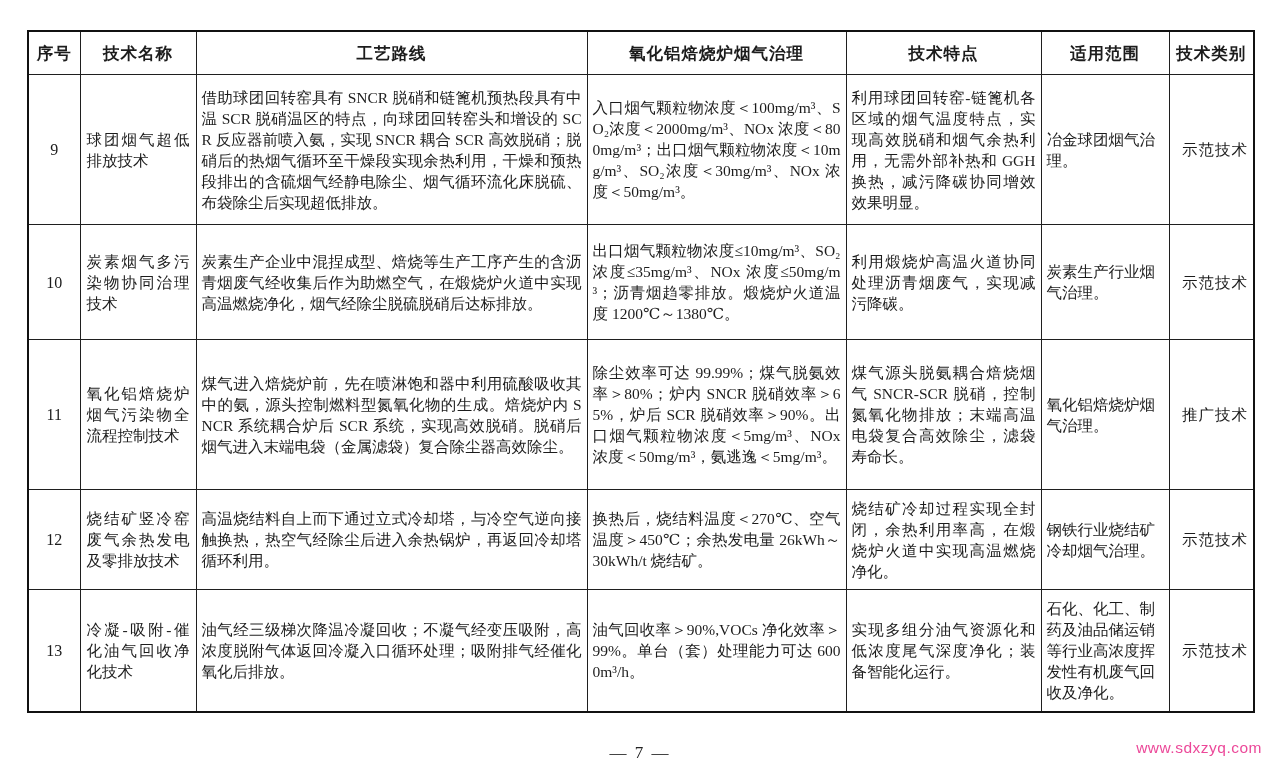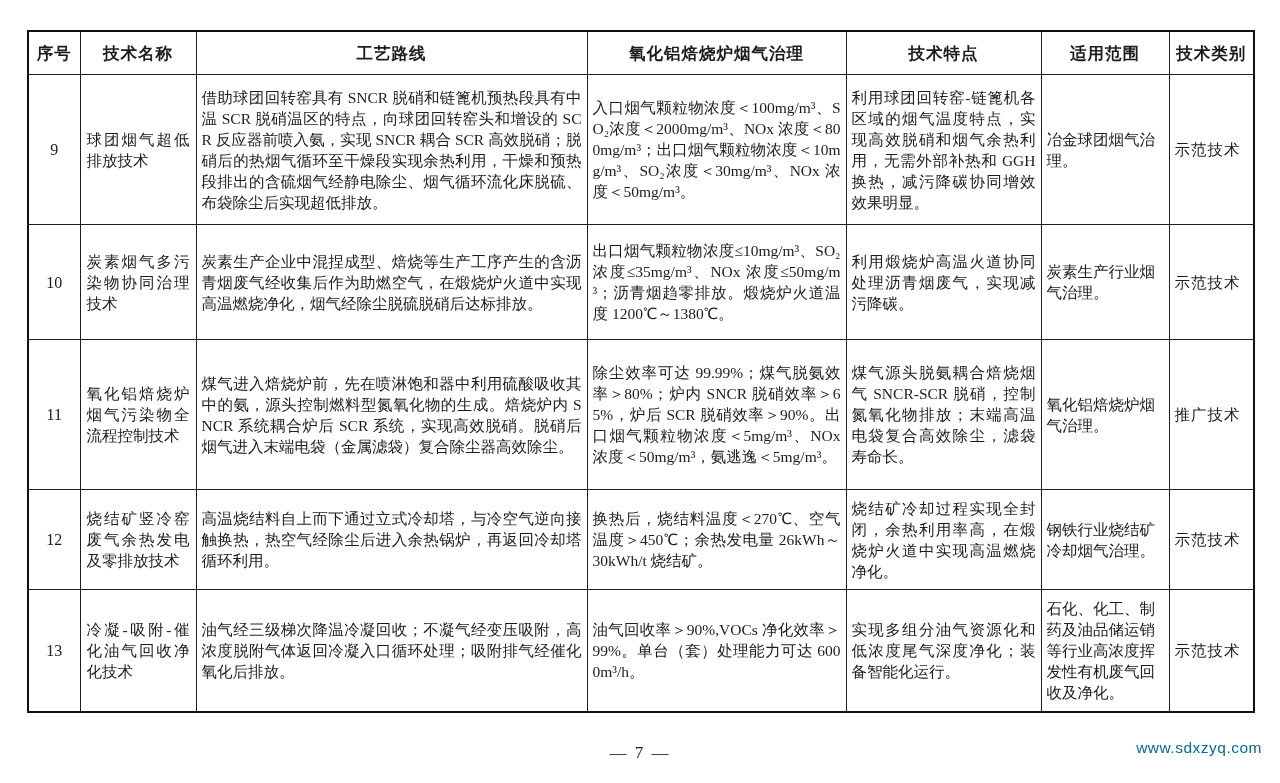--- a/index.html
+++ b/index.html
@@ -15,44 +15,44 @@
   }
   .doc-table td,.doc-table th{
     border:1.5px solid #1f1f1f;
     padding:2px 5px;
     font-size:15.5px;
     line-height:21px;
     vertical-align:middle;
     word-break:break-all;
     overflow:hidden;
   }
-  .doc-table{border:2.5px solid #111;font-family:Liberation Serif, serif;}
+  .doc-table{border:2.5px solid #111;}
   .doc-table th{
     font-weight:bold;font-size:16.5px;text-align:center;height:38px;
     letter-spacing:1px;
   }
   td.c-no{text-align:center;font-size:16px;}
   td.c-name{text-align:justify;text-justify:inter-character;padding:2px 6px;margin-top:44px;}
   td.c-proc,td.c-ind,td.c-feat{text-align:justify;text-justify:inter-character;}
   td.c-scope{text-align:left;}
-  td.c-cat{text-align:left;letter-spacing:1px;}
+  td.c-cat{text-align:right;letter-spacing:1px;}
   tr.h-r9{height:150px;}
   tr.h-r10{height:115px;}
   tr.h-r11{height:150px;}
   tr.h-r12{height:100px;}
   tr.h-r13{height:122px;}
   .page-footer{
     position:absolute;left:0;top:743px;width:100%;
     text-align:center;font-size:17px;color:#222;
     letter-spacing:2px;
   }
   .watermark{
     position:absolute;right:18px;top:739px;
     font-family:"Liberation Sans","DejaVu Sans",sans-serif;
-    font-size:15.5px;color:#0369a1;letter-spacing:0.5px;margin-left:7px;
+    font-size:15.5px;color:#ec4899;letter-spacing:0.5px;margin-left:7px;
   }
 </style>
 </head>
 <body>
 
 <table class="doc-table">
   <colgroup>
     <col style="width:52px">
     <col style="width:116px">
     <col style="width:391px">

